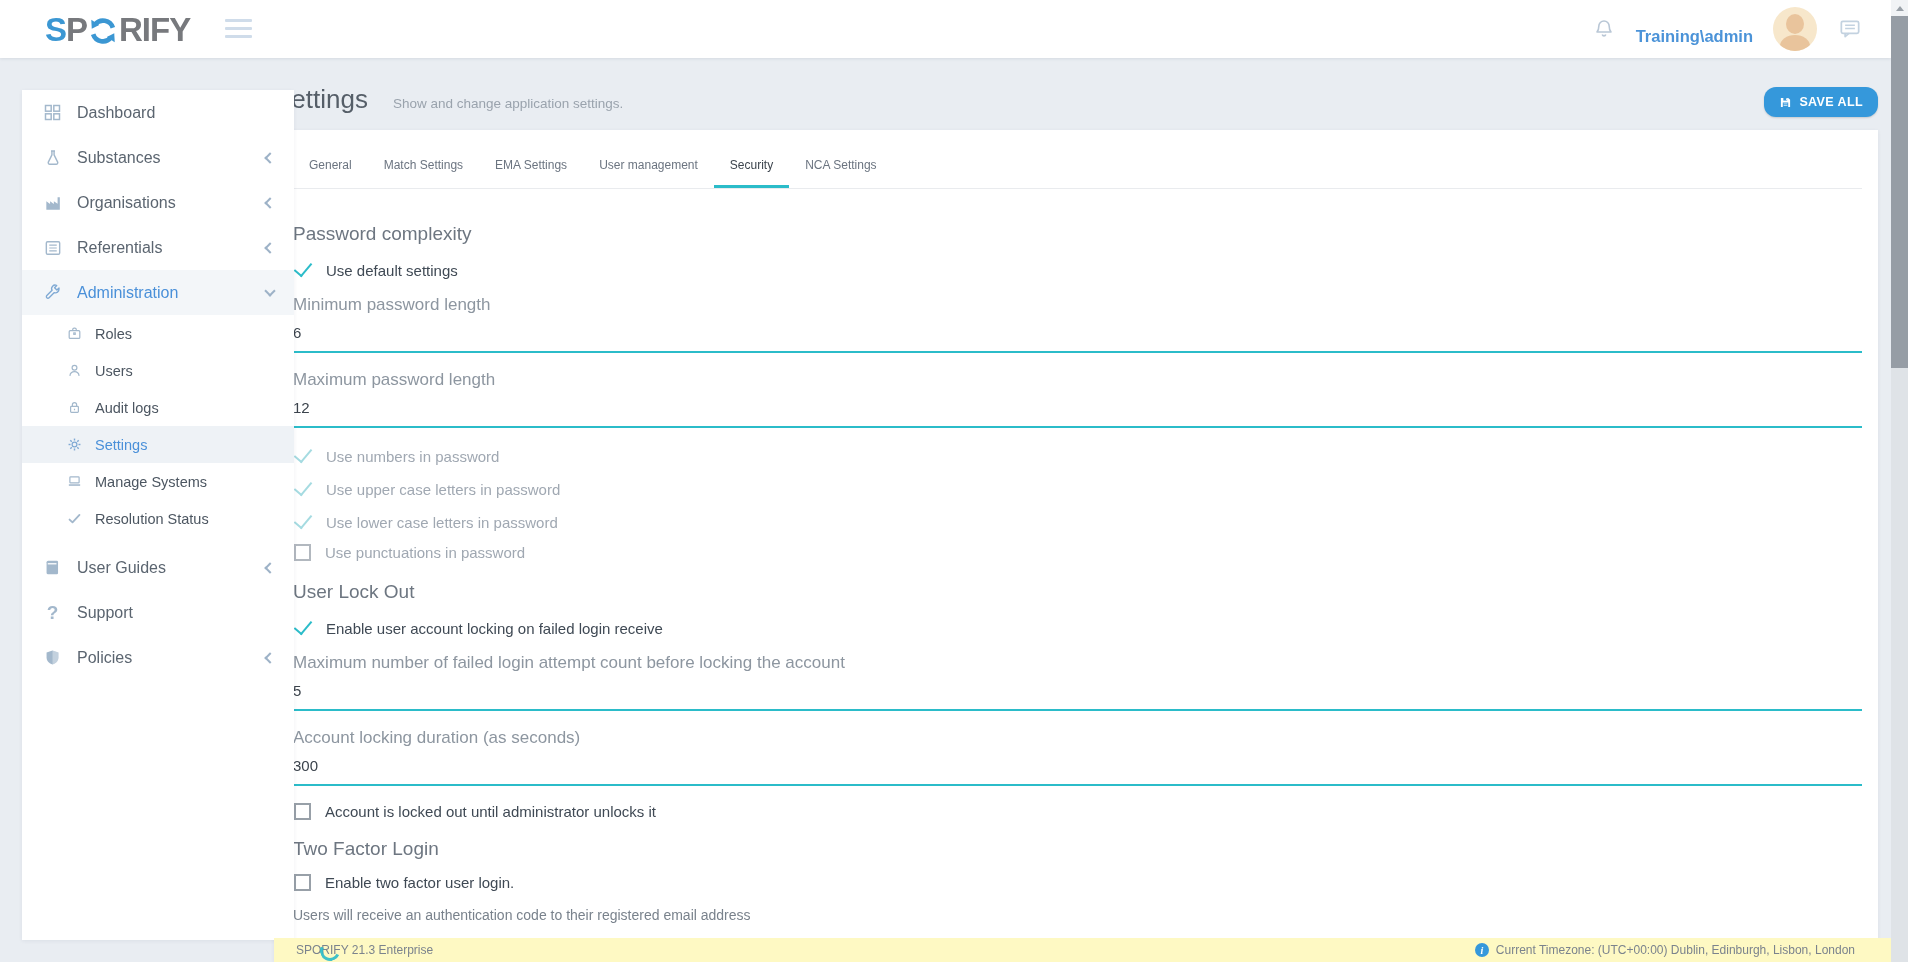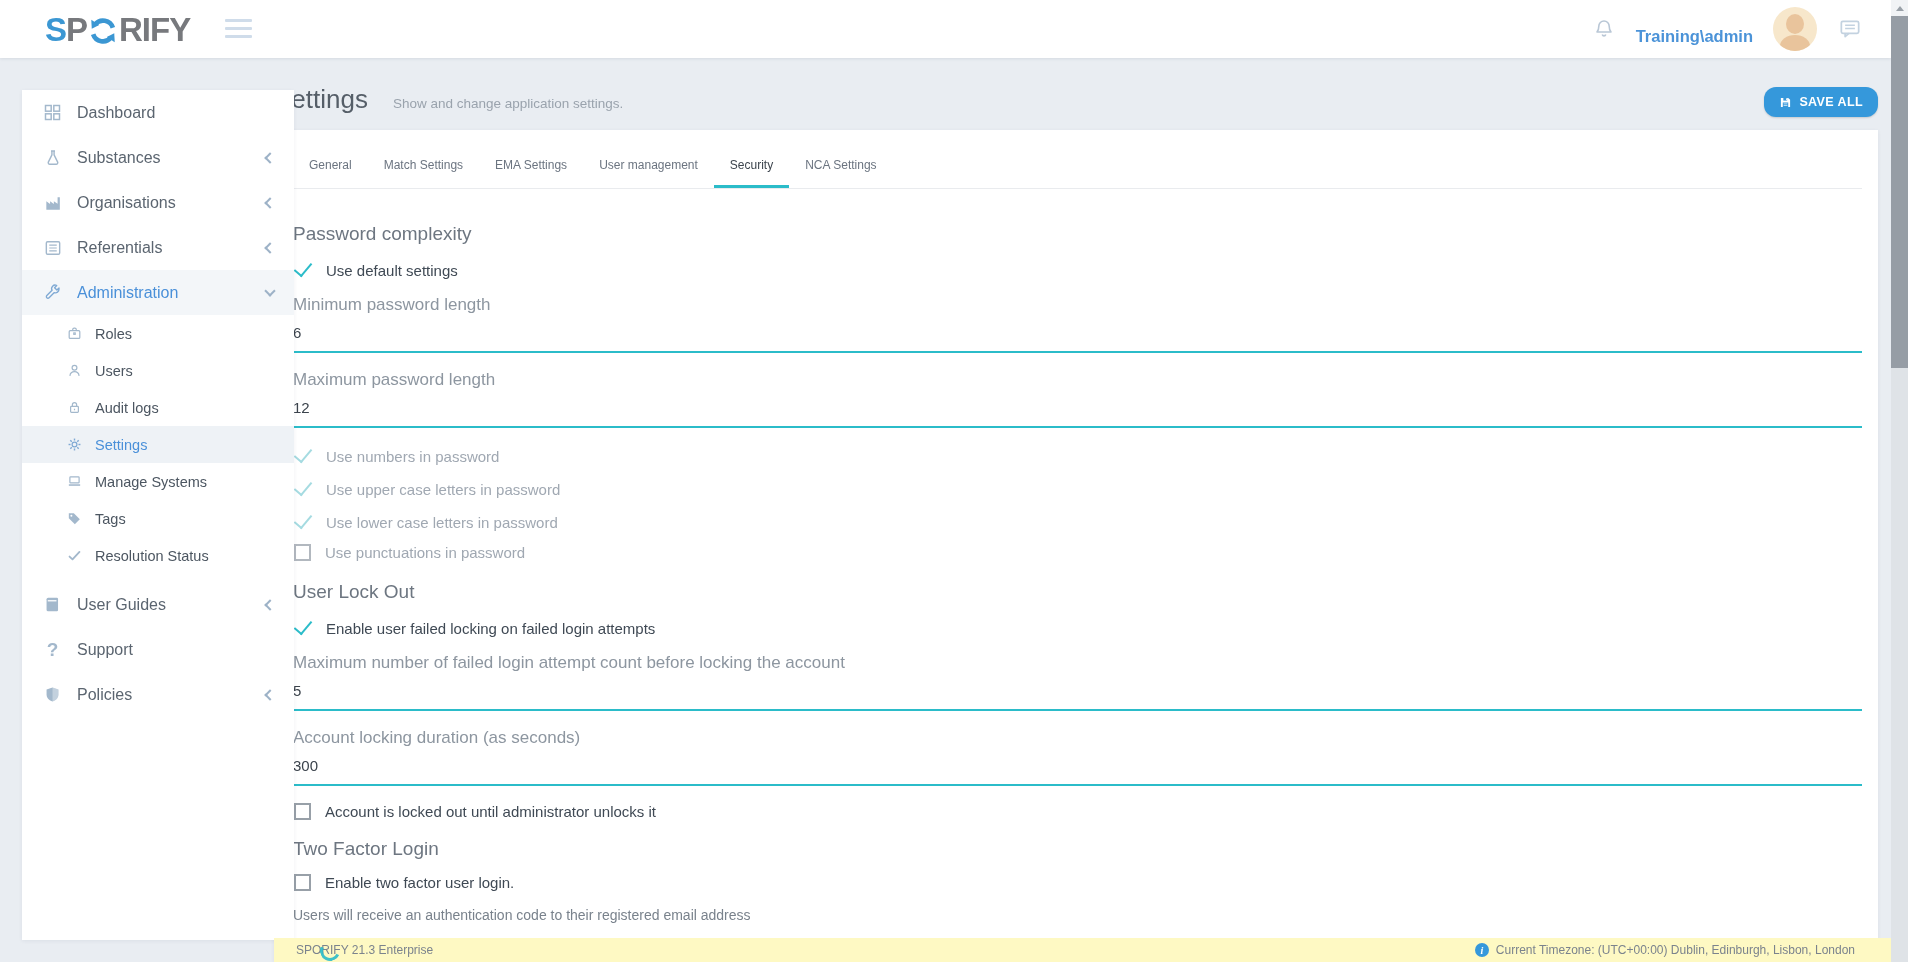--- a/index.html
+++ b/index.html
@@ -238,29 +238,20 @@
       <span class="ic">
           <svg width="17" height="17" viewBox="0 0 24 24" fill="none" stroke="currentColor" stroke-width="1.7">
             <rect x="5.5" y="5.5" width="13" height="8.5" rx="1"></rect>
             <path d="M4 17h16" stroke-width="2.2"></path>
           </svg>
         </span>
       <span>Manage Systems</span>
     </div>
     <div class="side-item">
       <span class="ic">
-          <svg width="17" height="17" viewBox="0 0 24 24">
-            <path d="M4 11.5V4.5h7l8.5 8.5-7 7z" fill="currentColor"></path>
-            <circle cx="7.6" cy="8.1" r="1.4" fill="#fff"></circle>
-          </svg>
-        </span>
-      <span>Tags</span>
-    </div>
-    <div class="side-item">
-      <span class="ic">
           <svg width="17" height="17" viewBox="0 0 24 24" fill="none" stroke="currentColor" stroke-width="2.6" stroke-linecap="round" stroke-linejoin="round">
             <path d="M5 13.5l4.2 4L19 7"></path>
           </svg>
         </span>
       <span>Resolution Status</span>
     </div>
   </div>
   <div class="side-item" style="margin-top:8px;">
     <span class="ic">
         <svg width="19" height="19" viewBox="0 0 24 24">
@@ -345,21 +336,21 @@
     </div>
     <div class="check-row opt">
       <span class="ckbox dim"></span>
       <span class="cklabel dim">Use punctuations in password</span>
     </div>
 
     <h2 class="section-heading" style="margin-top:20px;">User Lock Out</h2>
 
     <div class="check-row">
       <span class="checkmark"></span>
-      <span class="cklabel">Enable user failed locking on failed login attempts</span>
+      <span class="cklabel">Enable user account locking on failed login receive</span>
     </div>
 
     <div class="field">
       <label class="flabel">Maximum number of failed login attempt count before locking the account</label>
       <input type="text" value="5" style="">
     </div>
 
     <div class="field">
       <label class="flabel">Account locking duration (as seconds)</label>
       <input type="text" value="300" style="">

